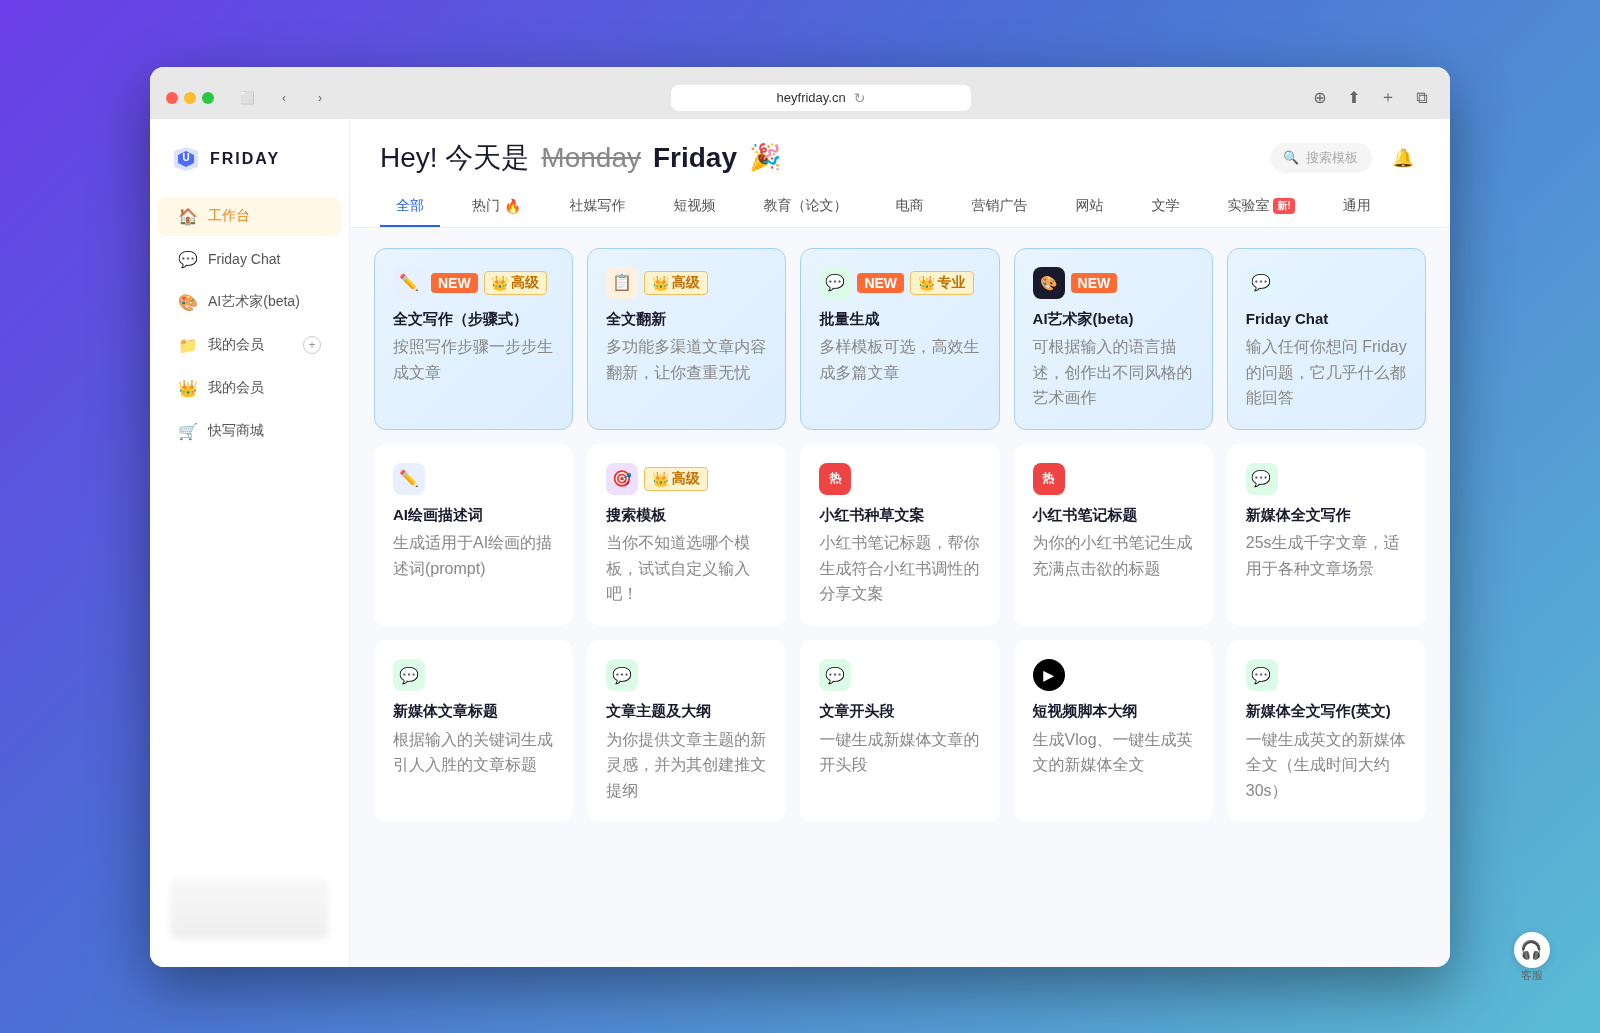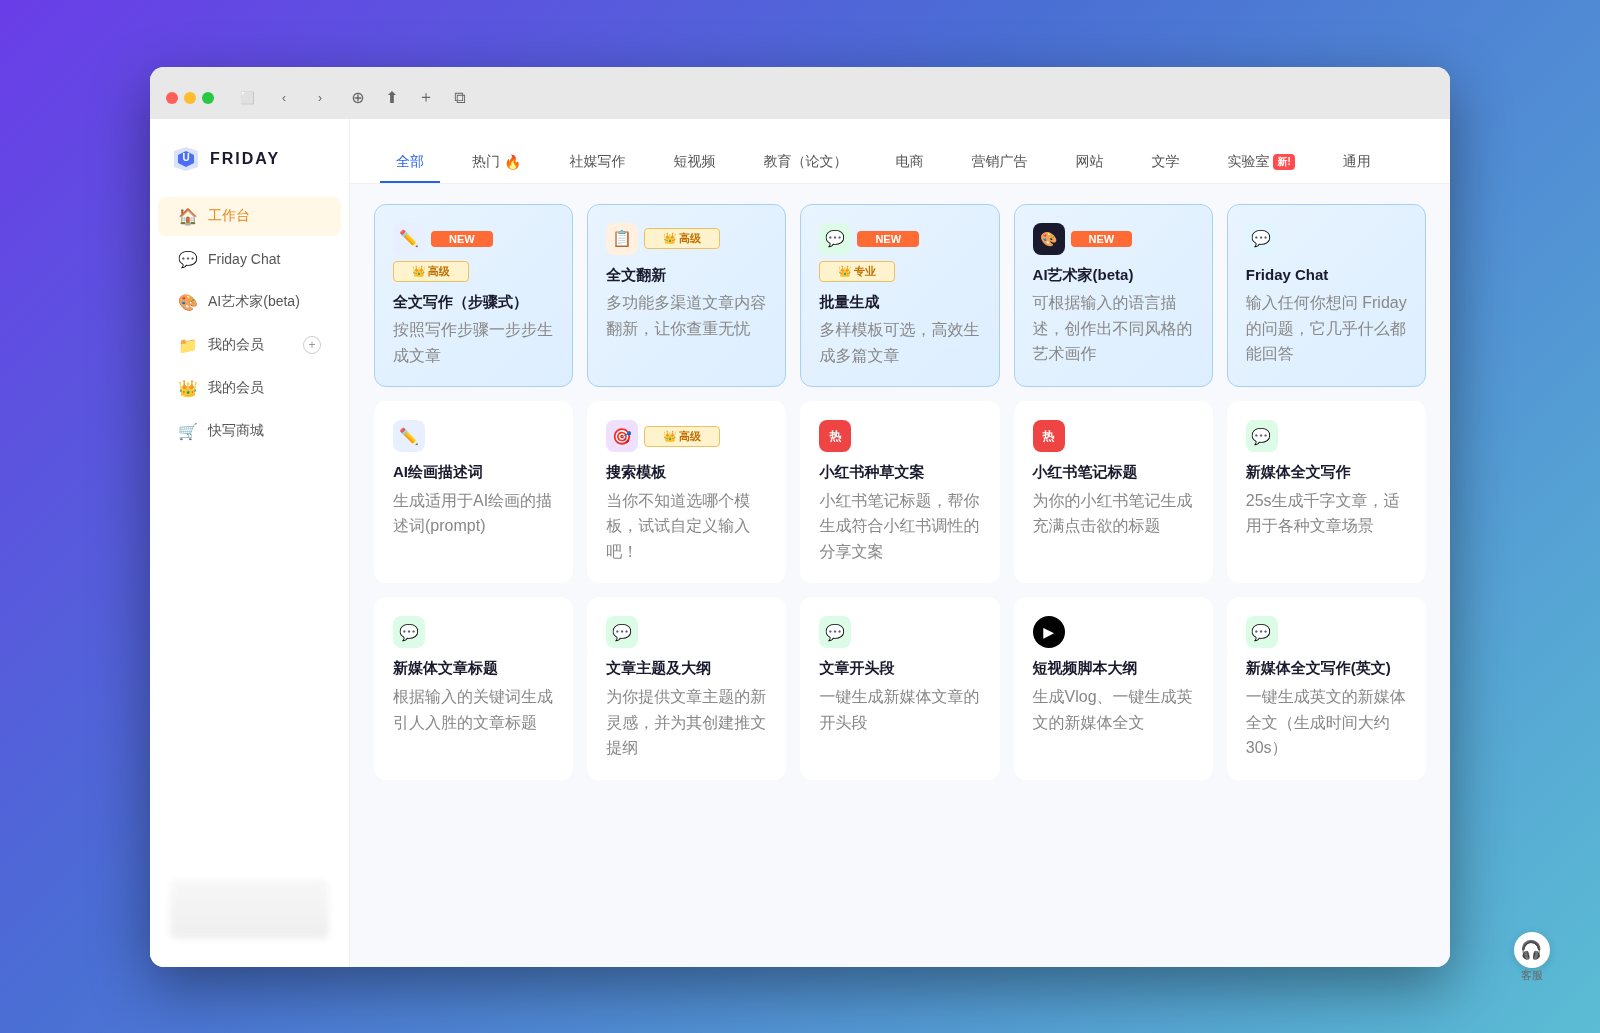--- a/index.html
+++ b/index.html
@@ -292,23 +292,23 @@
       width: 32px;
       height: 32px;
       border-radius: 8px;
       display: flex;
       align-items: center;
       justify-content: center;
       font-size: 16px;
       flex-shrink: 0;
     }
     .badge {
-      padding: 2px 18px;
+      padding: 2px 7px;
       border-radius: 4px;
-      font-size: 11px;
+      font-size: 14px;
       font-weight: 600;
     }
     .badge-new {
       background: #ff6b35;
       color: #fff;
     }
     .badge-advanced {
       background: #fff3cd;
       color: #c07000;
       border: 1px solid #f0c060;
@@ -379,20 +379,26 @@
     <div class="traffic-lights">
       <div class="traffic-light red"></div>
       <div class="traffic-light yellow"></div>
       <div class="traffic-light green"></div>
     </div>
     <div class="window-controls">
       <div class="win-btn">⬜</div>
       <div class="win-btn">‹</div>
       <div class="win-btn">›</div>
     </div>
+    <div class="address-bar-container">
+      <div class="address-bar">
+        <span>heyfriday.cn</span>
+        <span style="color:#999;font-size:14px;">↻</span>
+      </div>
+    </div>
     <div class="browser-actions">
       <div class="browser-action-btn">⊕</div>
       <div class="browser-action-btn">⬆</div>
       <div class="browser-action-btn">＋</div>
       <div class="browser-action-btn">⧉</div>
     </div>
   </div>
 
   <div class="app-body">
 
@@ -432,20 +438,35 @@
         <span>快写商城</span>
       </div>
 
       <div style="margin-top: auto; padding: 8px;">
         <div class="blurred-area"></div>
       </div>
     </div>
 
     <div class="main-content">
       <div class="main-header">
+        <div class="header-top">
+          <div class="page-title">
+            <span>Hey! 今天是</span>
+            <span class="title-monday">Monday</span>
+            <span class="title-friday">Friday</span>
+            <span style="font-size:26px;">🎉</span>
+          </div>
+          <div class="header-actions">
+            <div class="search-box">
+              <span>🔍</span>
+              <span>搜索模板</span>
+            </div>
+            <div class="bell-btn">🔔</div>
+          </div>
+        </div>
         <div class="tabs">
           <div class="tab active">
             <span>全部</span>
           </div>
           <div class="tab">
             <span>热门</span>
             <span class="hot-icon">🔥</span>
           </div>
           <div class="tab">
             <span>社媒写作</span>

